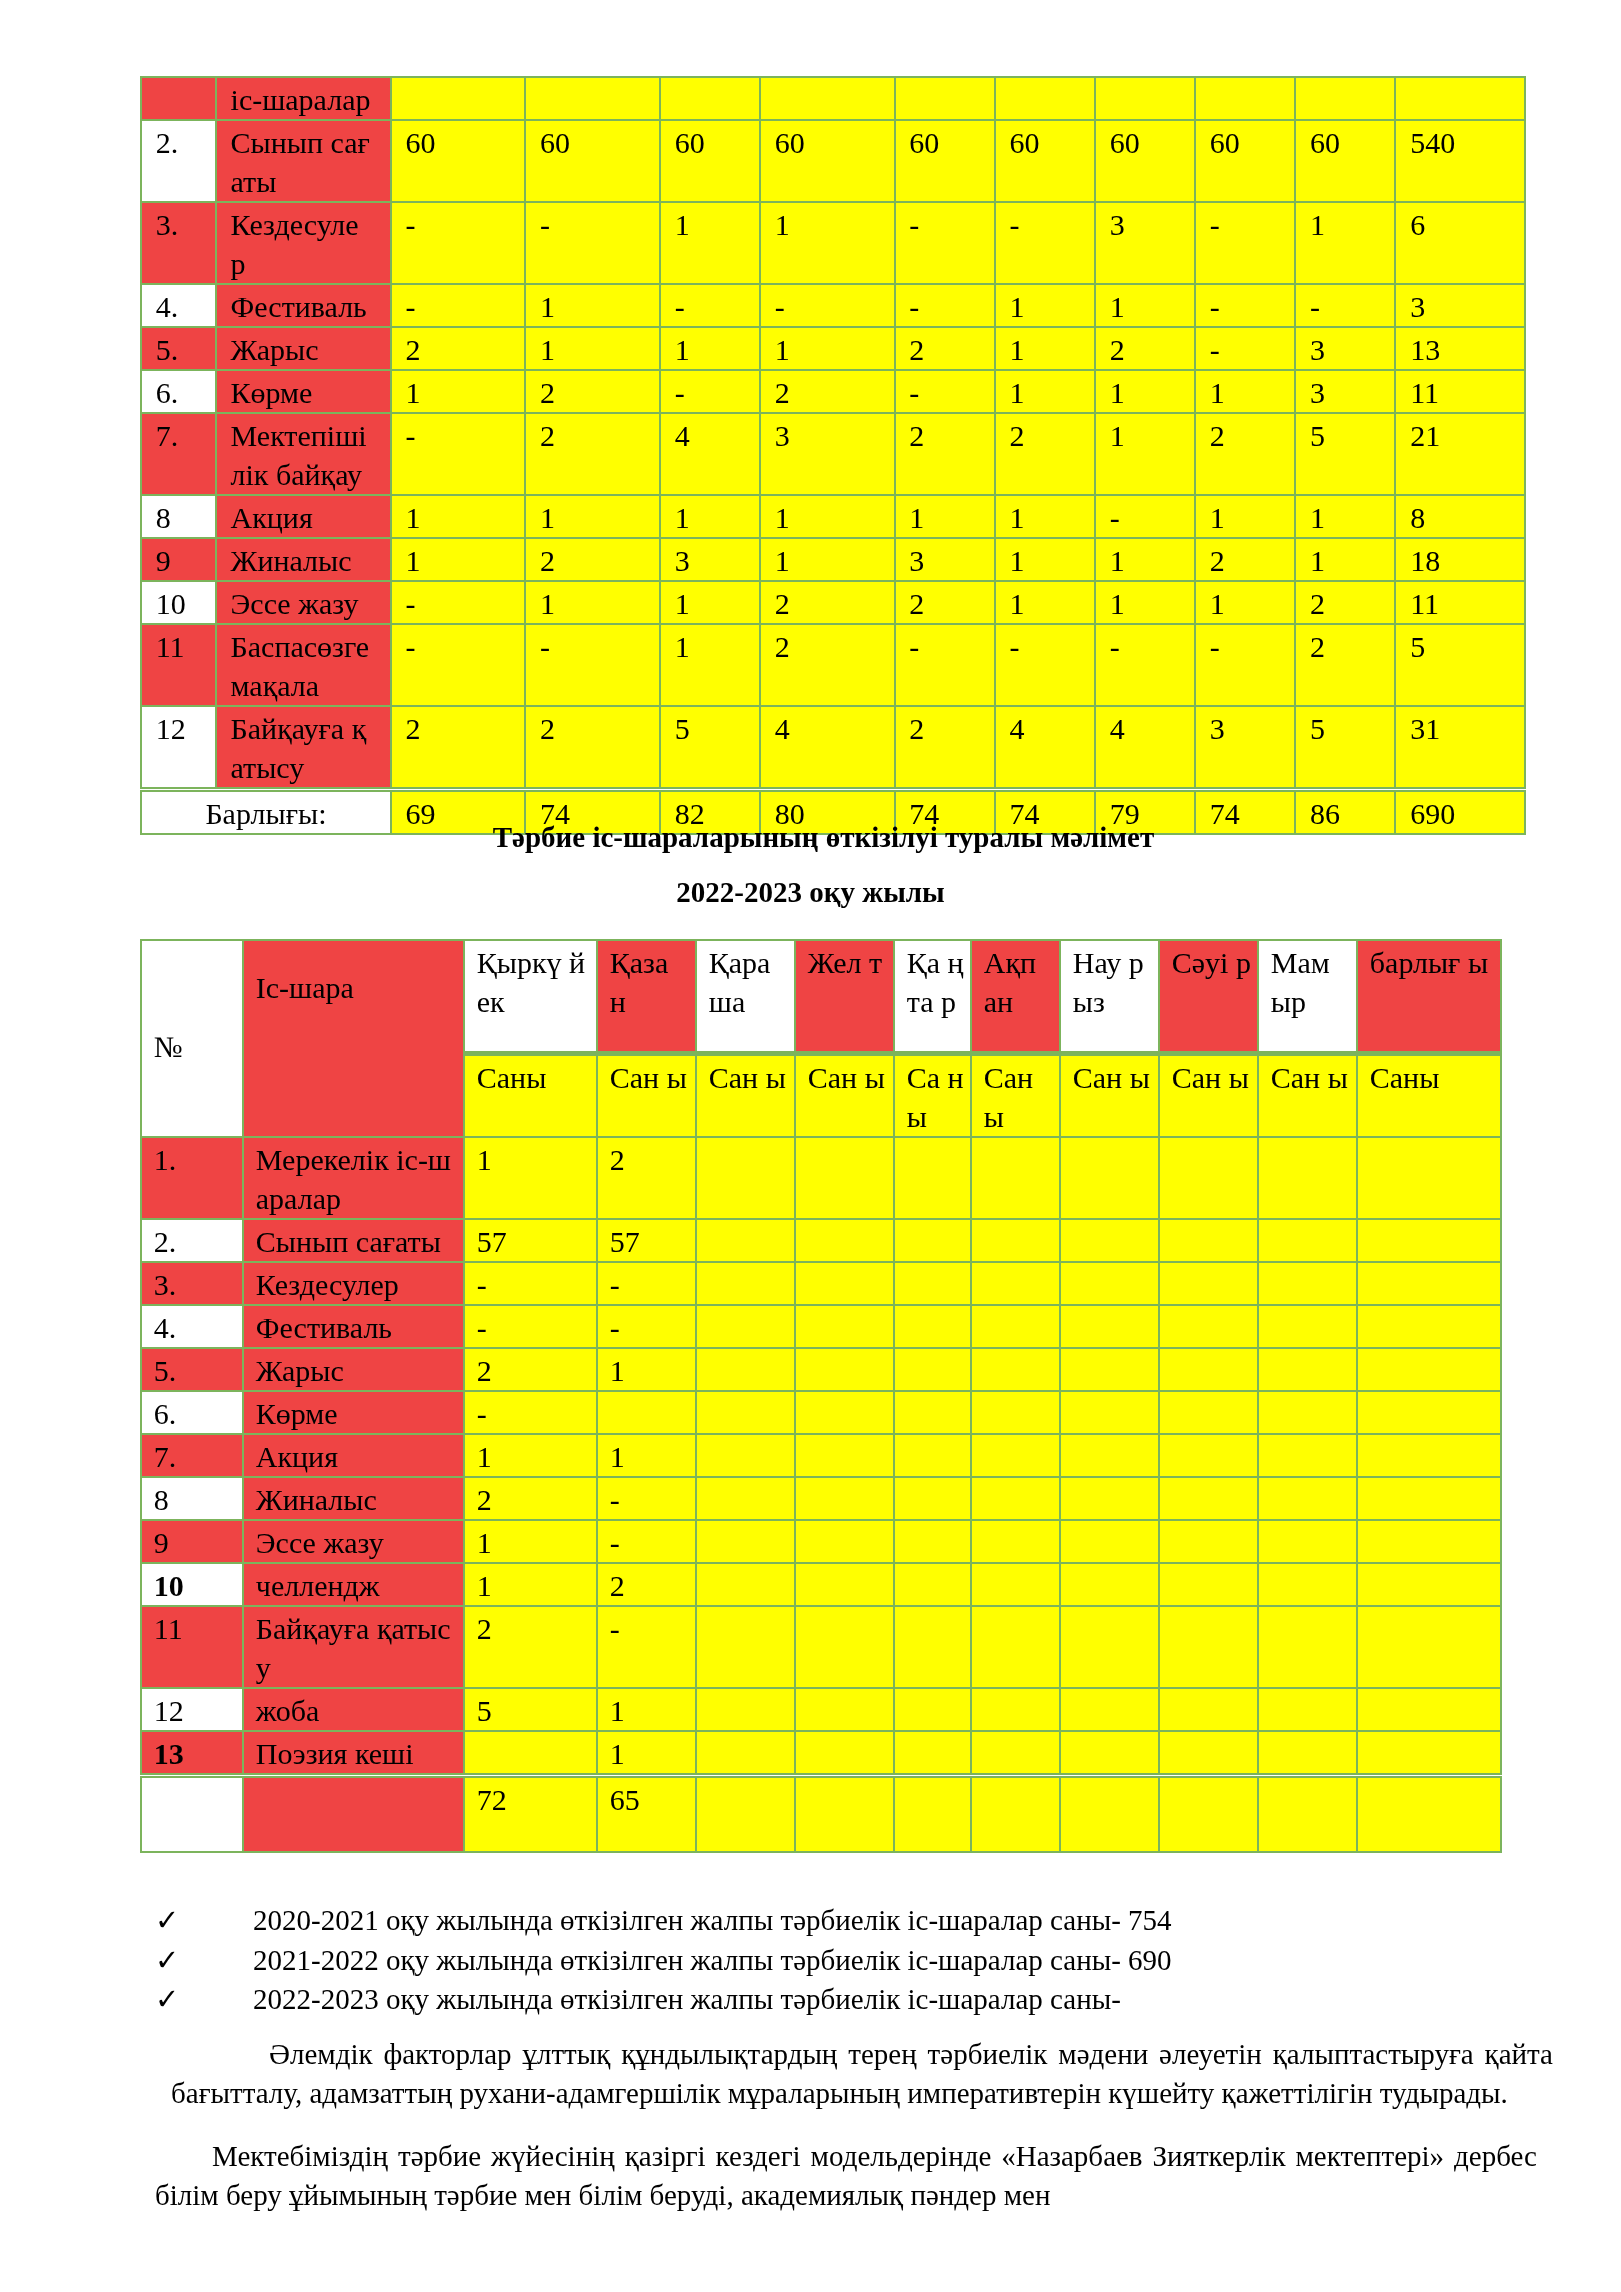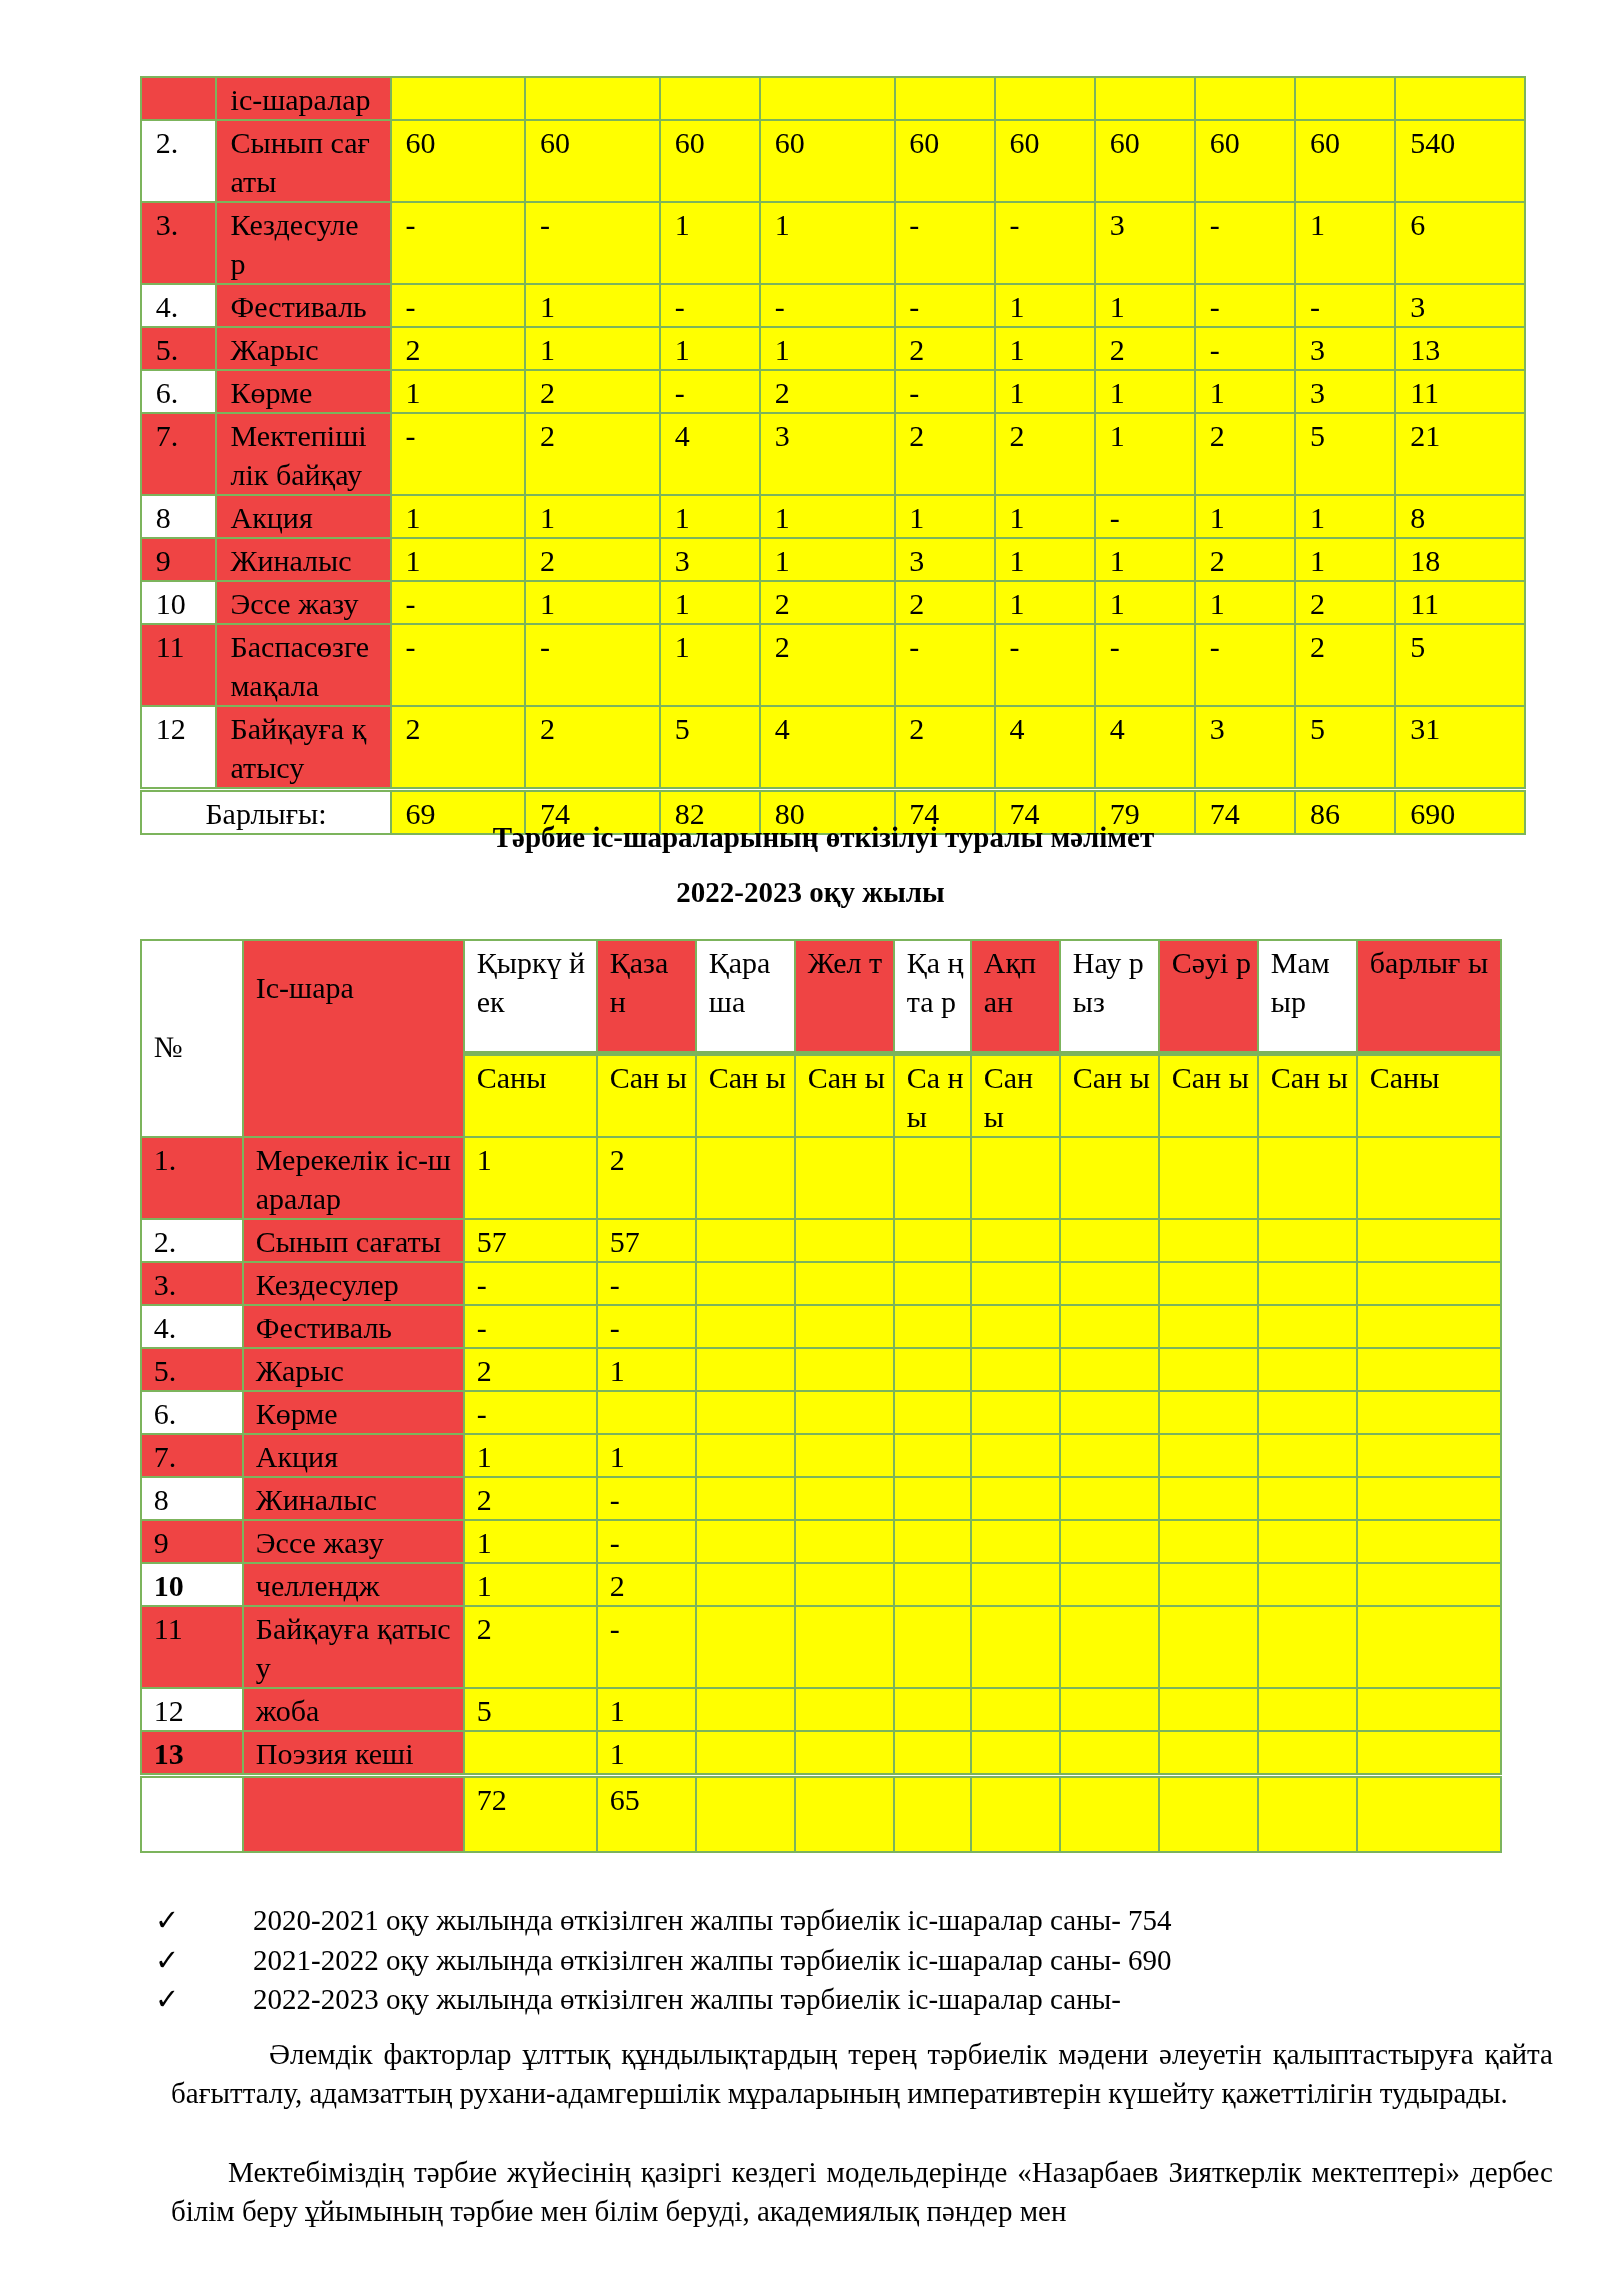--- a/index.html
+++ b/index.html
@@ -491,15 +491,15 @@
   </table>
 
   <span class="check" id="c1">✓</span>
   <span class="bullet" id="b1">2020-2021 оқу жылында өткізілген жалпы тәрбиелік іс-шаралар саны- 754</span>
   <span class="check" id="c2">✓</span>
   <span class="bullet" id="b2">2021-2022 оқу жылында өткізілген жалпы тәрбиелік іс-шаралар саны- 690</span>
   <span class="check" id="c3">✓</span>
   <span class="bullet" id="b3">2022-2023 оқу жылында өткізілген жалпы тәрбиелік іс-шаралар саны-</span>
 
   <p class="para" id="p1" style="margin:16px">Әлемдік факторлар ұлттық құндылықтардың терең тәрбиелік мәдени әлеуетін қалыптастыруға қайта бағытталу, адамзаттың рухани-адамгершілік мұраларының императивтерін күшейту қажеттілігін тудырады.</p>
-  <p class="para" id="p2" style="margin:16px">Мектебіміздің тәрбие жүйесінің қазіргі кездегі модельдерінде «Назарбаев Зияткерлік мектептері» дербес білім беру ұйымының тәрбие мен білім беруді, академиялық пәндер мен</p>
+  <p class="para" id="p2" style="margin:0">Мектебіміздің тәрбие жүйесінің қазіргі кездегі модельдерінде «Назарбаев Зияткерлік мектептері» дербес білім беру ұйымының тәрбие мен білім беруді, академиялық пәндер мен</p>
 </div>
 
 
 </body></html>

